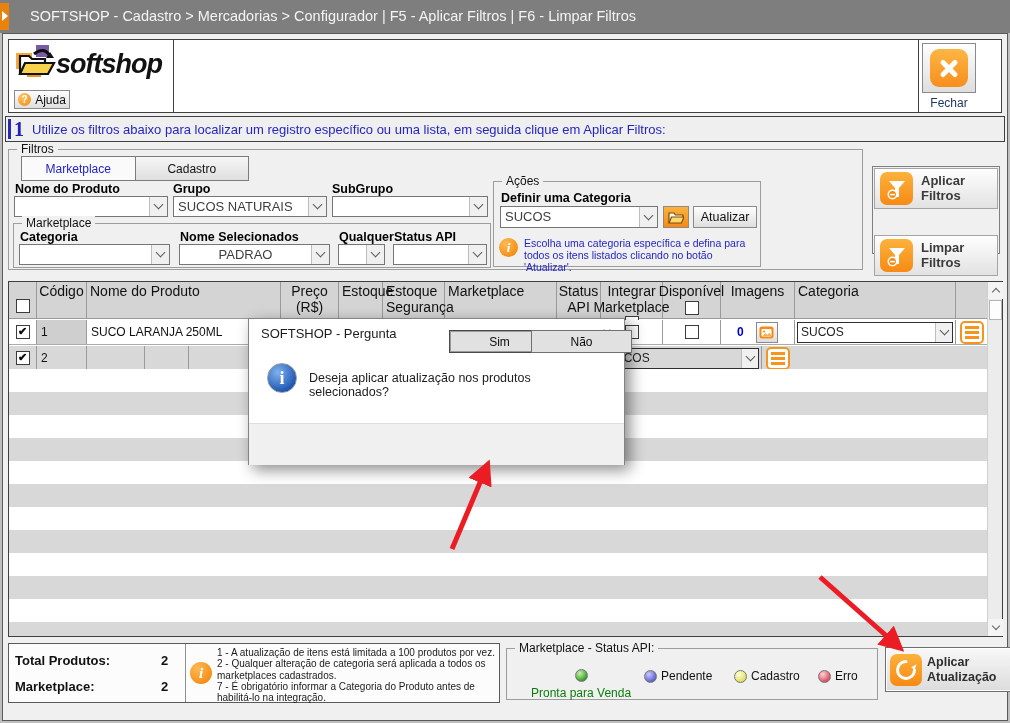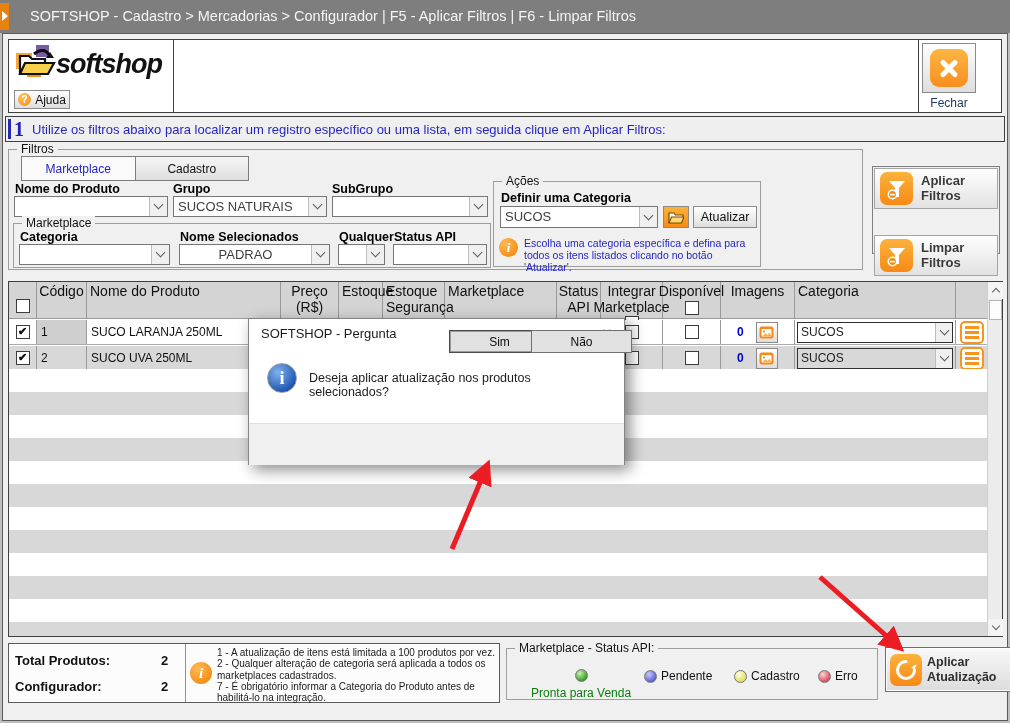--- a/index.html
+++ b/index.html
@@ -359,21 +359,20 @@
           <i></i>
         </span>
     </div>
   </div>
 
   <div class="trow" style="top:64px; background:#d8d8d8;">
     <div class="td w0" style="justify-content:center;">
         <span class="cb checked"></span>
       </div>
     <div class="td w1">2</div>
-    <div class="td w2">SUCO UVA 250ML</div>
     <div class="td w3"></div>
       <div class="td w4"></div>
       <div class="td w5"></div>
       <div class="td w6"></div>
     <div class="td w7"></div>
     <div class="td w8" style="justify-content:center;">
         <span class="cb"></span>
       </div>
     <div class="td w9" style="justify-content:center;">
         <span class="cb"></span>
@@ -415,21 +414,21 @@
     <div class="vthumb"></div>
     <div class="arr dn">
         <span class="vchev d"></span>
       </div>
   </div>
 </div>
 
 <div class="fbox">
   <span class="tlabel" style="left:6px; top:9px;">Total Produtos:</span>
   <span class="tval" style="left:152px; top:9px;">2</span>
-  <span class="tlabel" style="left:6px; top:35px;">Configurador:</span>
+  <span class="tlabel" style="left:6px; top:35px;">Marketplace:</span>
   <span class="tval" style="left:152px; top:35px;">2</span>
   <span class="vdiv"></span>
   <div class="infoicon" style="position:absolute; left:181px; top:18px; width:22px; height:22px; font-size:15px;">i</div>
   <div class="notes">
     <div>1 - A atualização de itens está limitada a 100 produtos por vez.</div>
     <div>2 - Qualquer alteração de categoria será aplicada a todos os marketplaces cadastrados.</div>
     <div>7 - É obrigatório informar a Categoria do Produto antes de habilitá-lo na integração.</div>
   </div>
 </div>
 

